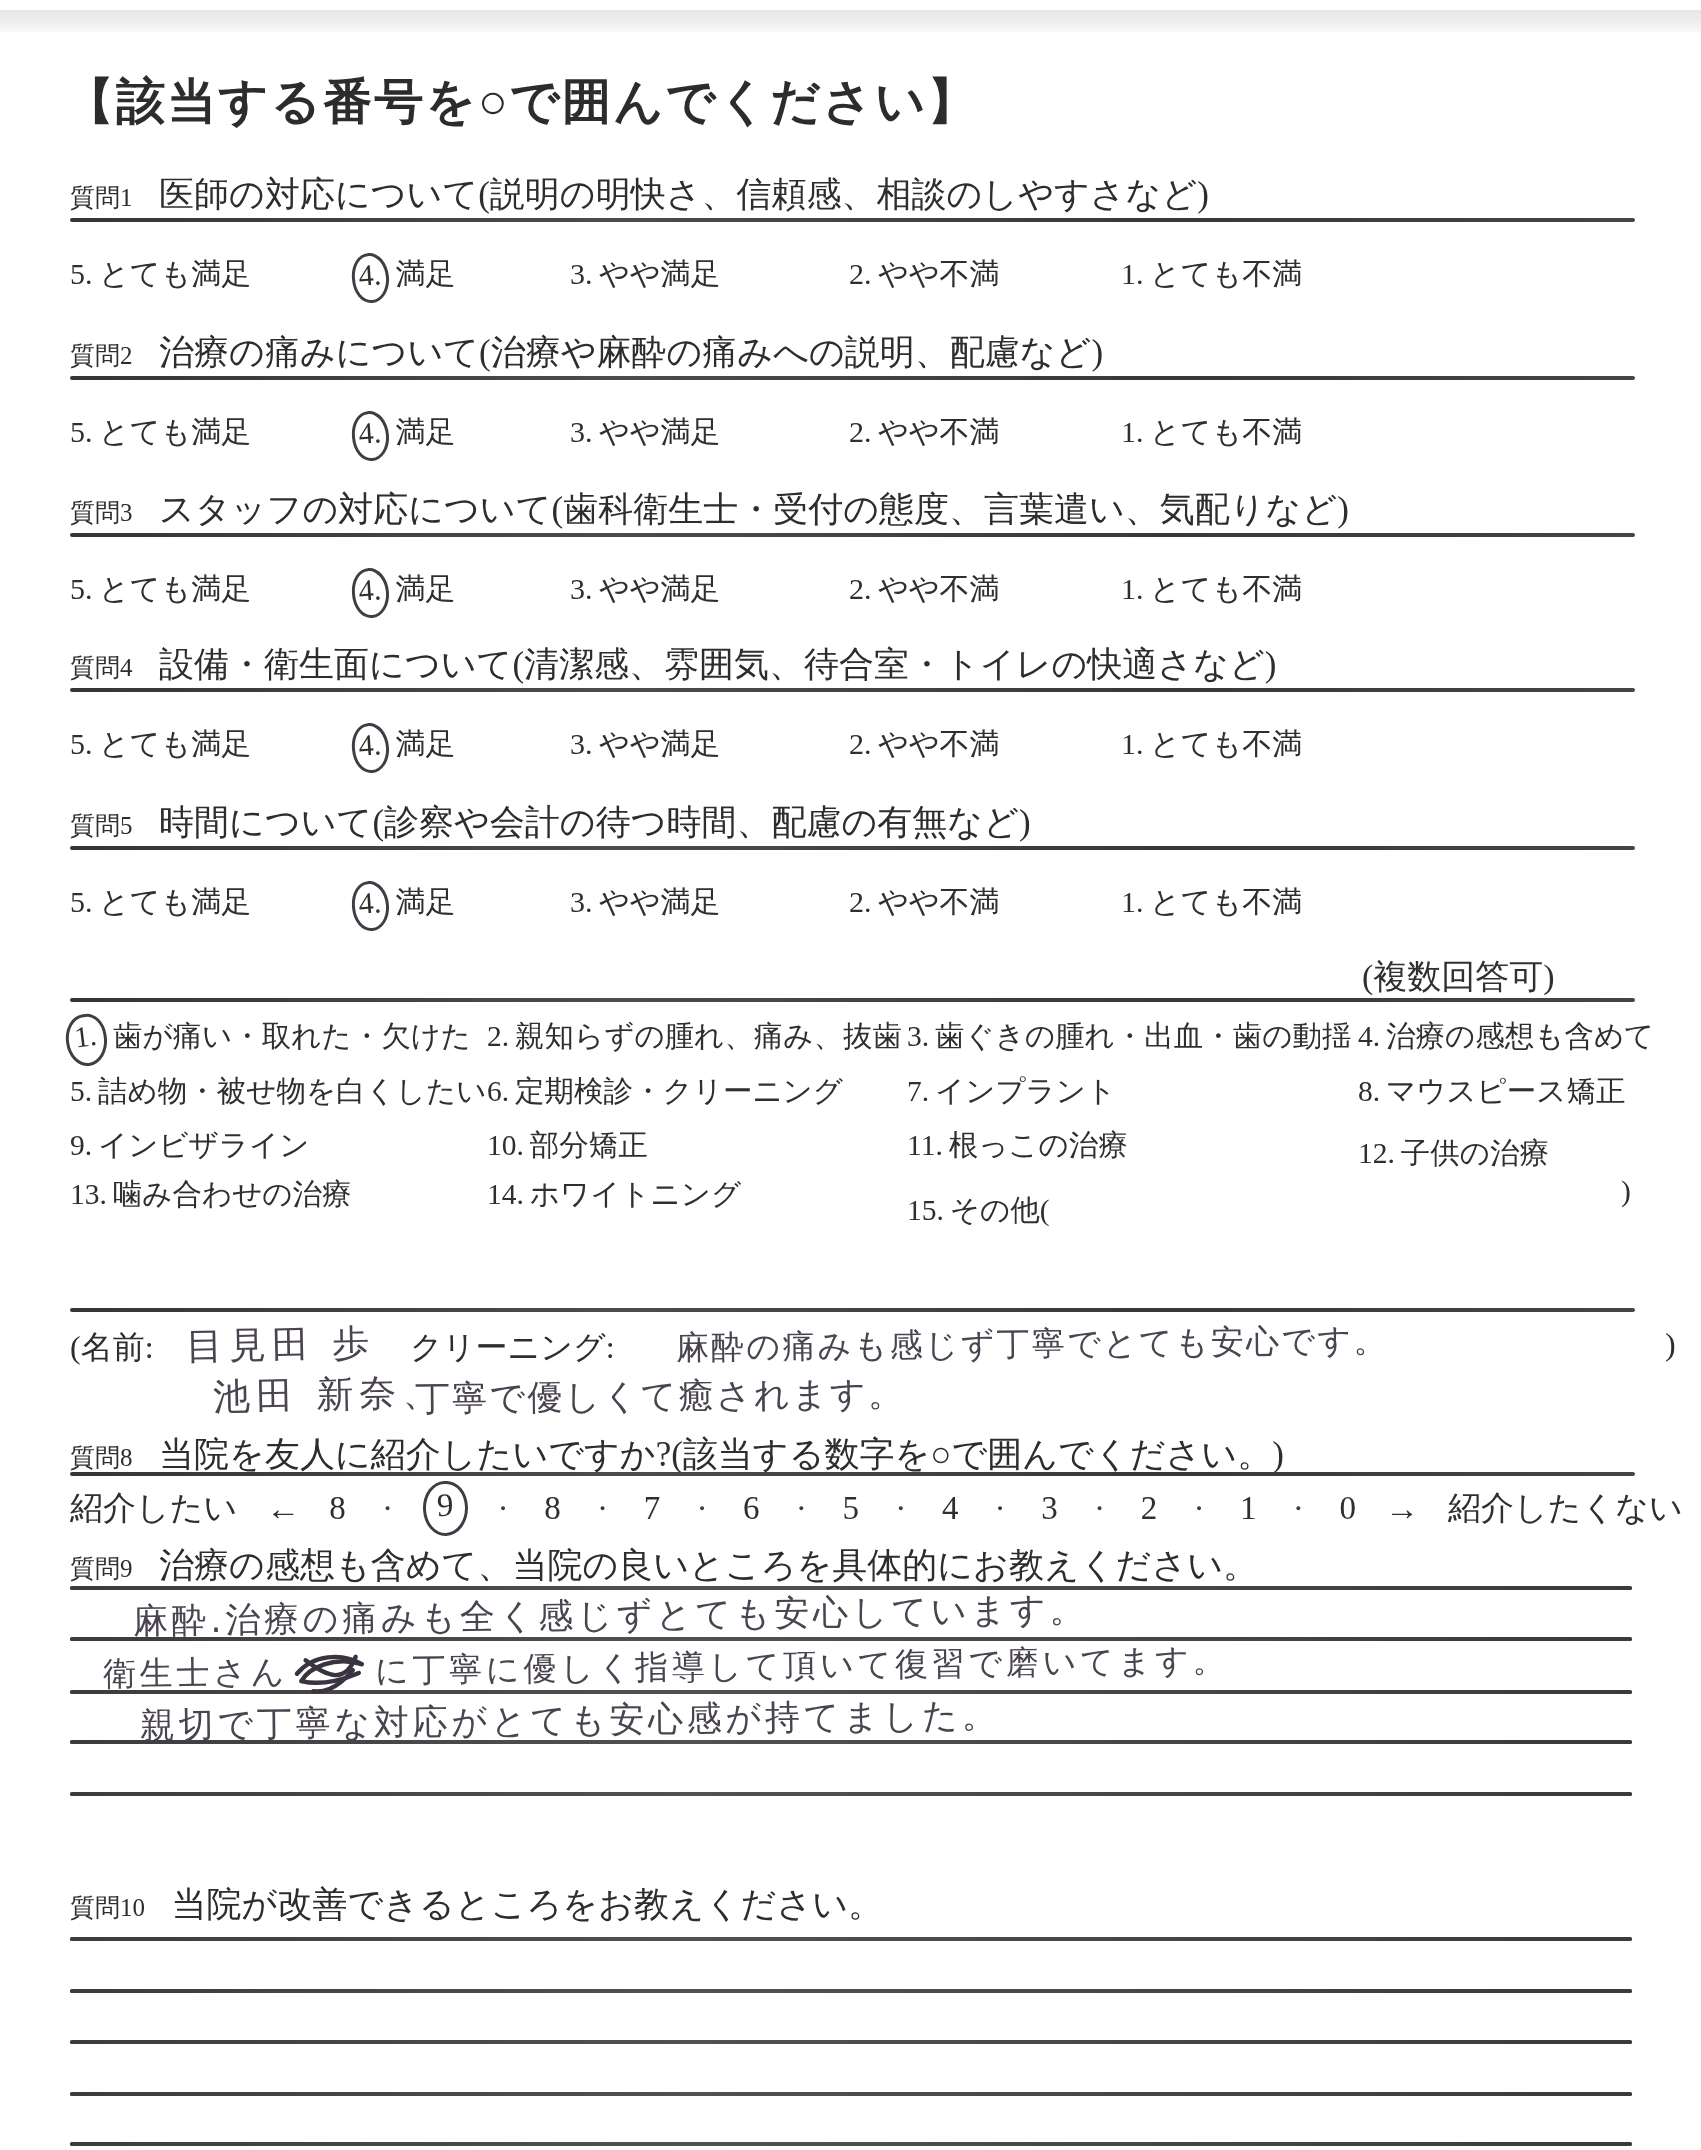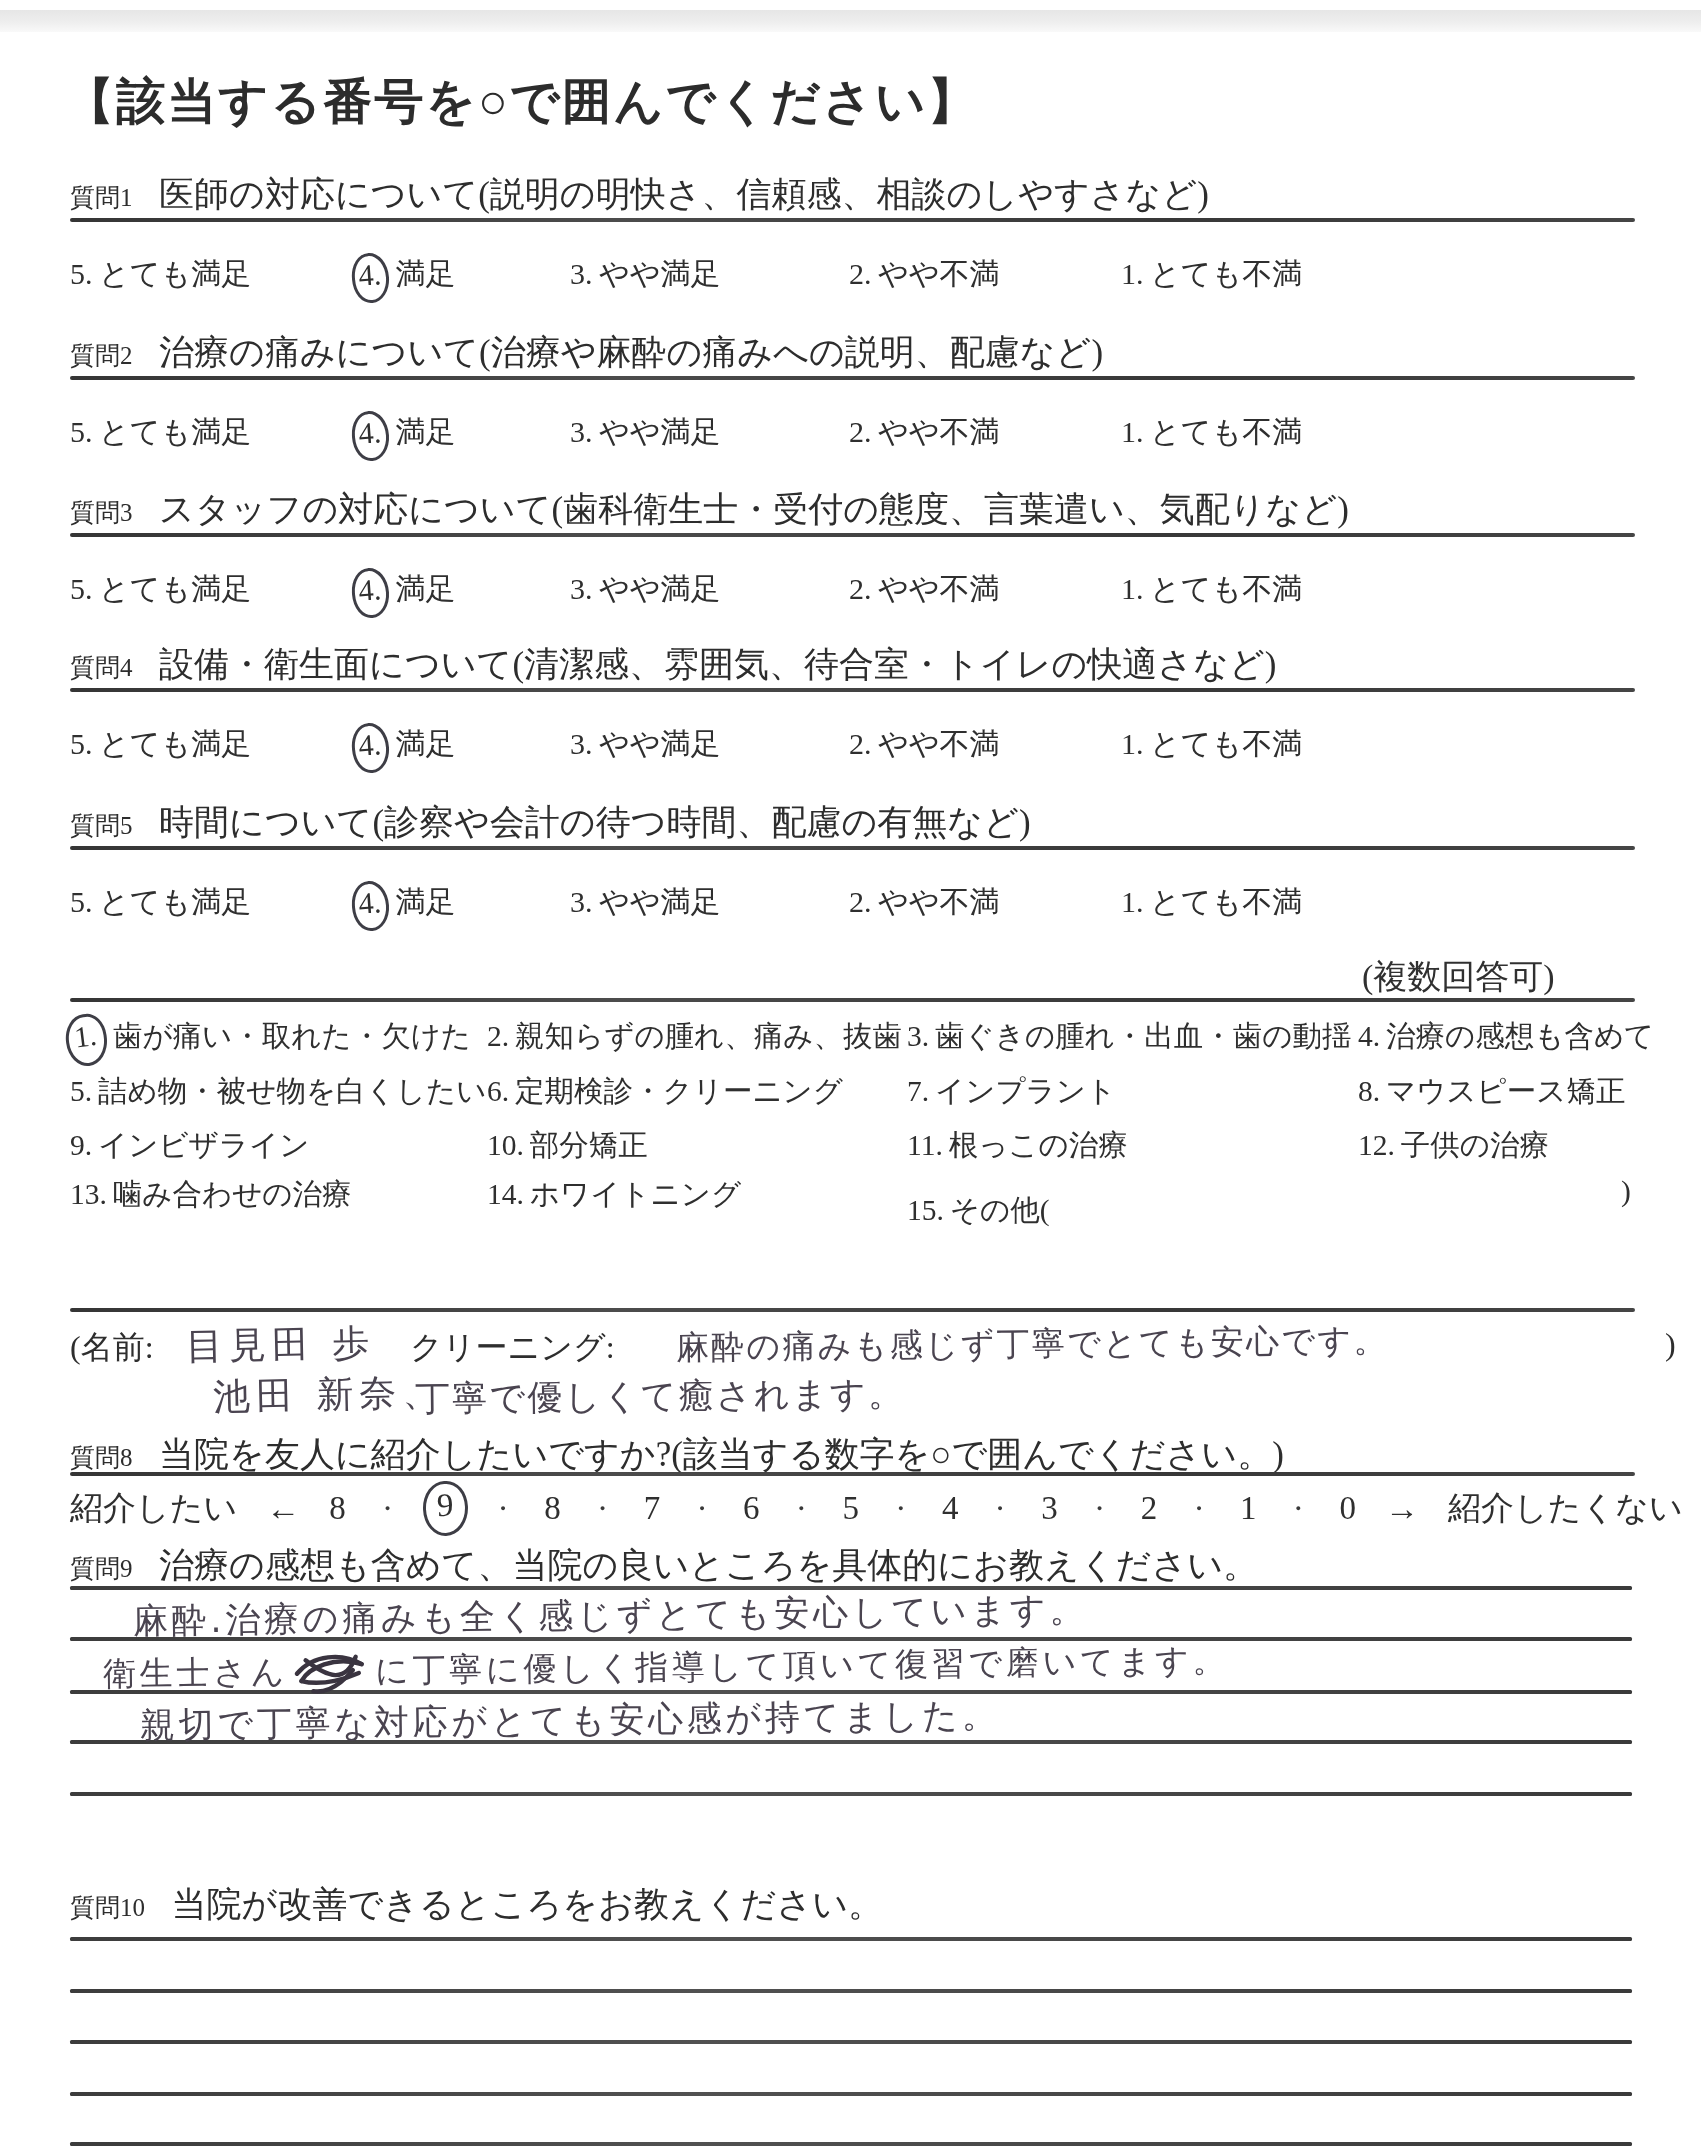--- a/index.html
+++ b/index.html
@@ -130,21 +130,21 @@
     <span class="q6item" style="left:1358px;top:63px"><span class="num">4.</span><span>治療の感想も含めて</span></span>
 
     <span class="q6item" style="left:70px;top:118px"><span class="num">5.</span><span>詰め物・被せ物を白くしたい</span></span>
     <span class="q6item" style="left:487px;top:118px"><span class="num">6.</span><span>定期検診・クリーニング</span></span>
     <span class="q6item" style="left:907px;top:118px"><span class="num">7.</span><span>インプラント</span></span>
     <span class="q6item" style="left:1358px;top:118px"><span class="num">8.</span><span>マウスピース矯正</span></span>
 
     <span class="q6item" style="left:70px;top:172px"><span class="num">9.</span><span>インビザライン</span></span>
     <span class="q6item" style="left:487px;top:172px"><span class="num">10.</span><span>部分矯正</span></span>
     <span class="q6item" style="left:907px;top:172px"><span class="num">11.</span><span>根っこの治療</span></span>
-    <span class="q6item" style="left:1358px;top:172px"><span class="num">12.</span><span>子供の治療</span></span>
+    <span class="q6item" style="left:1358px;top:180px"><span class="num">12.</span><span>子供の治療</span></span>
 
     <span class="q6item" style="left:70px;top:221px"><span class="num">13.</span><span>噛み合わせの治療</span></span>
     <span class="q6item" style="left:487px;top:221px"><span class="num">14.</span><span>ホワイトニング</span></span>
     <span class="q6item" style="left:907px;top:237px"><span class="num">15.</span><span>その他(</span></span>
     <span class="q6item" style="left:1621px;top:221px">)</span>
   </section>
 
   <section class="qblock" style="top:1261px;height:170px">
     <div class="rule" style="top:47px"></div>
 

